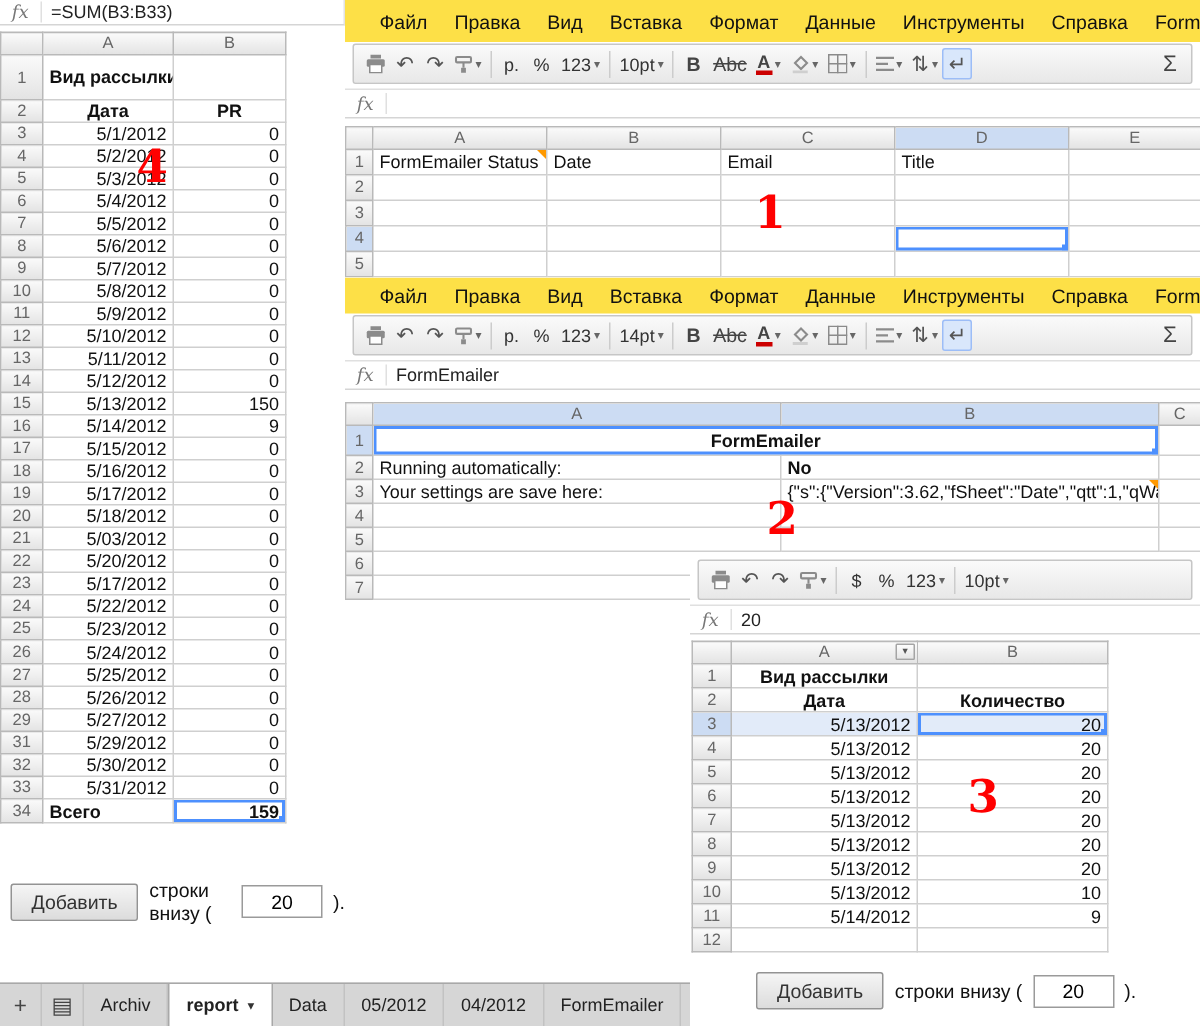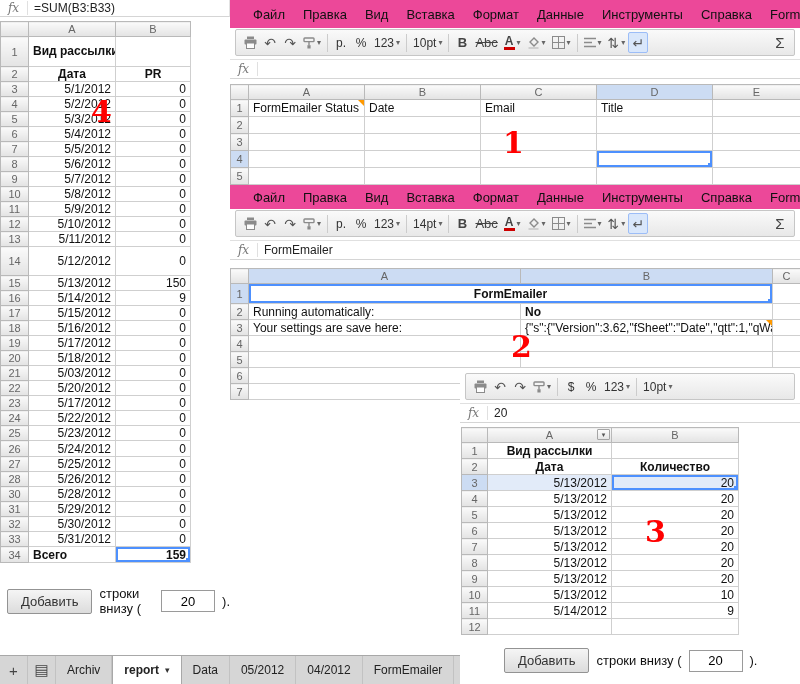--- a/index.html
+++ b/index.html
@@ -8,21 +8,21 @@
   .stage { position:relative; width:800px; height:684px; overflow:hidden; background:#fff; }
   .panel { position:absolute; background:#fff; }
 
   
   .fbar { height:20px; display:flex; align-items:center; border-bottom:1px solid #d5d5d5; background:#fff; }
   .fbar .fx { width:28px; text-align:center; font-style:italic; font-family:"DejaVu Serif",serif;
     color:#777; font-size:12px; border-right:1px solid #e0e0e0; }
   .fbar .fval { padding-left:6px; font-size:12px; color:#222; white-space:nowrap; overflow:hidden; }
 
   
-  .menubar { display:flex; align-items:center; height:28px; padding-left:14px; background:#ec4899; }
+  .menubar { display:flex; align-items:center; height:28px; padding-left:14px; background:#fde047; }
   .menubar.compact { height:24px; }
   .mi { font-size:13px; color:#111; padding:3px 9px; cursor:pointer; white-space:nowrap; }
 
   
   .toolbar { height:27px; margin:1px 5px 3px 5px; border:1px solid #c6c6c6; border-radius:2px;
     background:linear-gradient(#fafafa,#e8e8e8); display:flex; align-items:center; padding:0 4px; overflow:hidden; }
   .tb { min-width:20px; height:22px; display:inline-flex; align-items:center; justify-content:center;
     color:#555; font-size:14px; padding:0 3px; cursor:pointer; white-space:nowrap; }
   .tb.txt { font-size:12px; color:#333; }
   .tb.boldb { font-weight:bold; font-size:13px; color:#444; }
@@ -172,21 +172,21 @@
           <tr style="height: 15px;">
             <td class="hdr">12</td>
             <td class="right">5/10/2012</td>
             <td class="right">0</td>
           </tr>
           <tr style="height: 15px;">
             <td class="hdr">13</td>
             <td class="right">5/11/2012</td>
             <td class="right">0</td>
           </tr>
-          <tr style="height: 29px;">
+          <tr style="height: 15px;">
             <td class="hdr">14</td>
             <td class="right">5/12/2012</td>
             <td class="right">0</td>
           </tr>
           <tr style="height: 15px;">
             <td class="hdr">15</td>
             <td class="right">5/13/2012</td>
             <td class="right">150</td>
           </tr>
           <tr style="height: 15px;">
@@ -248,22 +248,22 @@
             <td class="hdr">27</td>
             <td class="right">5/25/2012</td>
             <td class="right">0</td>
           </tr>
           <tr style="height: 15px;">
             <td class="hdr">28</td>
             <td class="right">5/26/2012</td>
             <td class="right">0</td>
           </tr>
           <tr style="height: 15px;">
-            <td class="hdr">30</td>
-            <td class="right">5/28/2012</td>
+            <td class="hdr">29</td>
+            <td class="right">5/27/2012</td>
             <td class="right">0</td>
           </tr>
           <tr style="height: 15px;">
             <td class="hdr">31</td>
             <td class="right">5/29/2012</td>
             <td class="right">0</td>
           </tr>
           <tr style="height: 15px;">
             <td class="hdr">32</td>
             <td class="right">5/30/2012</td>

